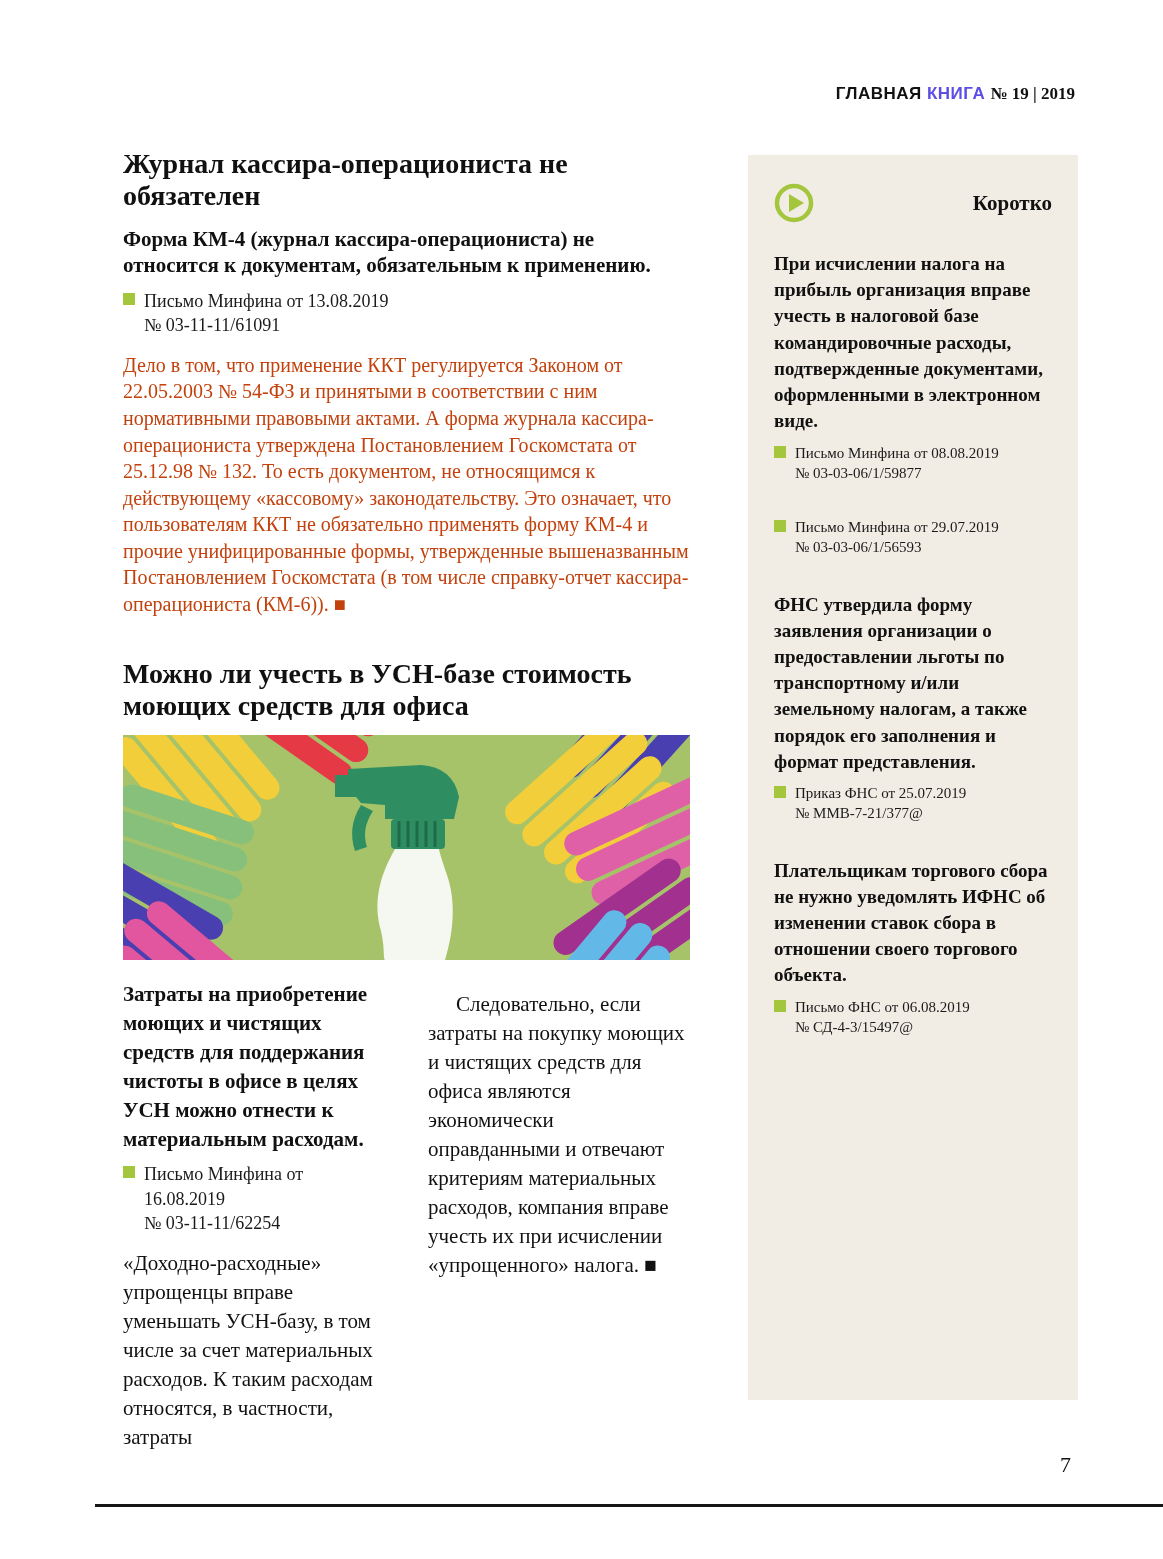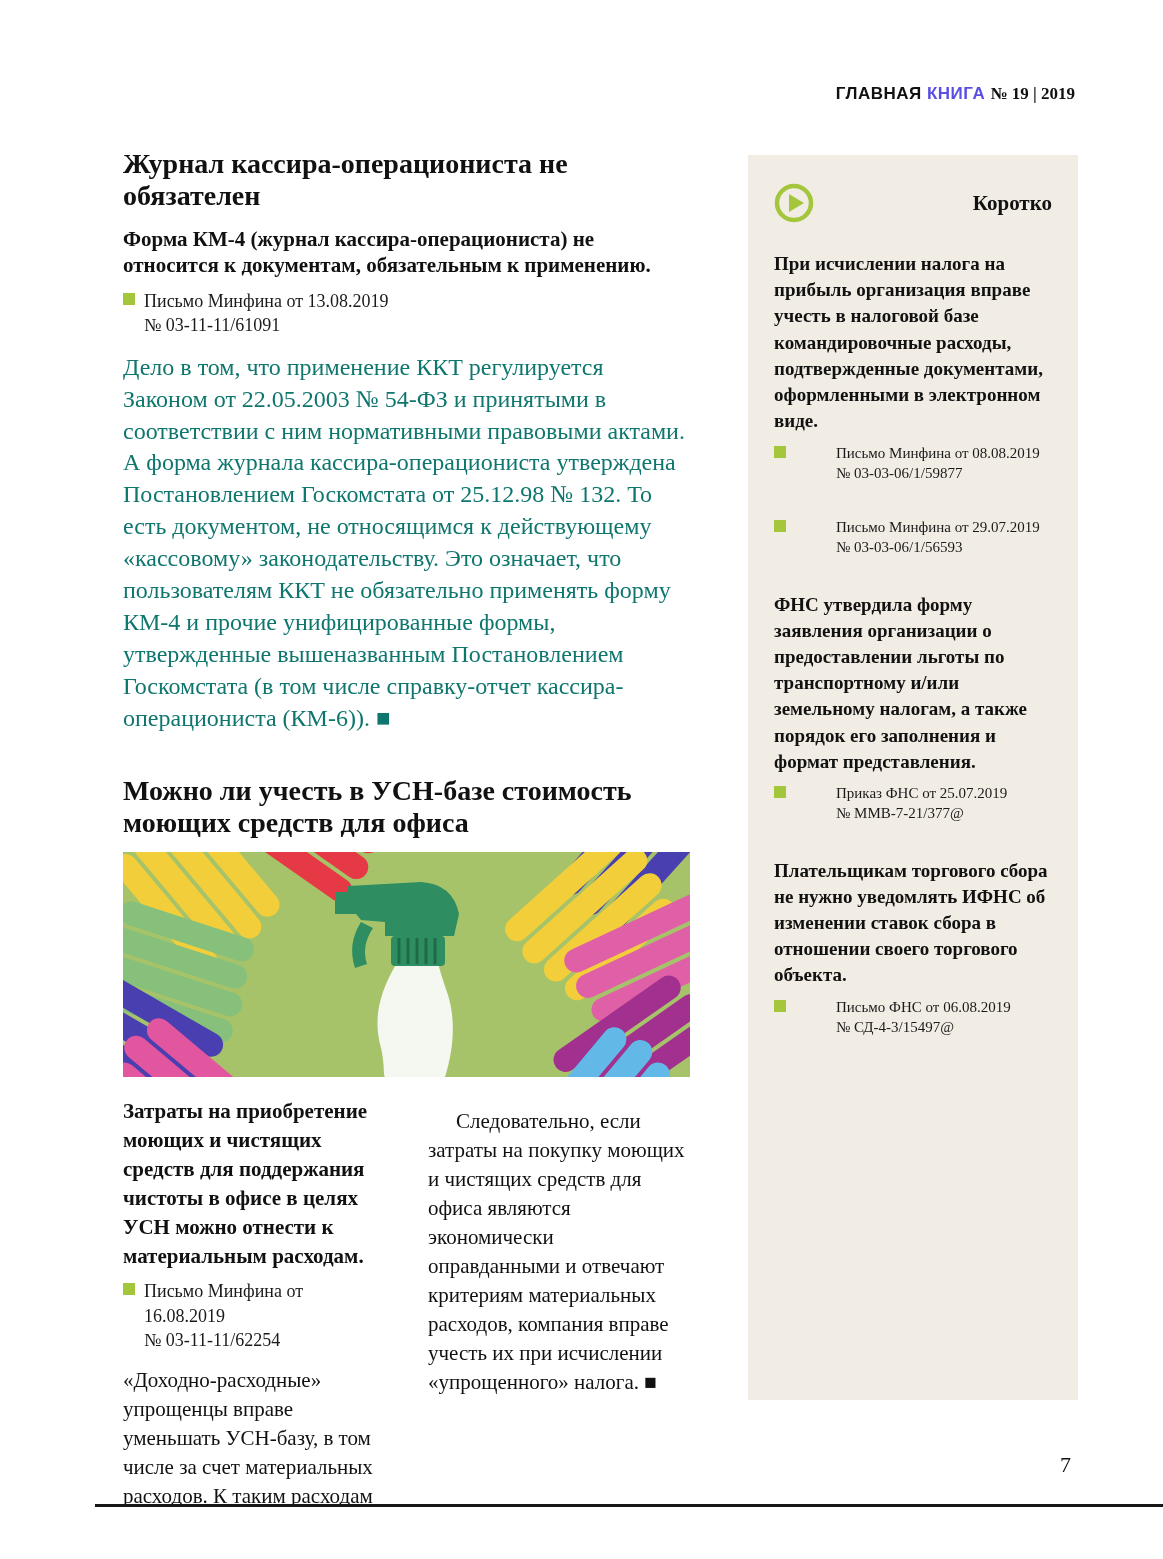--- a/index.html
+++ b/index.html
@@ -12,21 +12,21 @@
   .header .brand-accent{color:#5b4ee4;}
   .header .issue{font-family:"Liberation Serif","DejaVu Serif",serif;color:#111;letter-spacing:0;}
 
   
   .main{position:absolute;left:123px;top:148px;width:567px;}
   h1.article-title{font-size:28px;line-height:1.14;margin:0 0 14px 0;font-weight:bold;color:#111;}
   .lead{font-size:21px;font-weight:bold;line-height:1.27;margin:0 0 10px 0;color:#111;}
   .source{display:flex;align-items:flex-start;margin:0 0 14px 0;}
   .sq{flex:0 0 auto;width:12px;height:12px;background:#a3c63d;margin:4px 9px 0 0;}
   .source-text{font-size:18px;line-height:1.35;color:#1a1a1a;}
-  .bodytext{font-size:24px;line-height:1.33;margin:6px 0 0 0;color:#0f766e;}
+  .bodytext{font-size:20px;line-height:1.33;margin:6px 0 0 0;color:#c2410c;}
 
   .article2{margin-top:40px;font-family:Liberation Serif, serif;}
   .photo-wrap{margin:12px 0 20px 0;width:567px;height:225px;overflow:hidden;}
 
   .twocol{display:flex;gap:44px;margin-top:2px;}
   .col-left{width:268px;}
   .col-right{width:269px;}
   .col-lead{font-size:21px;font-weight:bold;line-height:1.38;margin:0 0 8px 0;color:#111;}
   .col-body{font-size:21px;line-height:1.38;margin:10px 0 0 0;color:#111;}
   .col-body p{margin:0;}
@@ -34,21 +34,21 @@
 
   
   .sidebar{position:absolute;left:748px;top:155px;width:330px;height:1245px;background:#f2ede4;box-sizing:border-box;padding:24px 26px 26px 26px;}
   .sidebar-head{display:flex;align-items:center;margin:4px 0 28px 0;justify-content:space-between;}
   .play-icon{width:40px;height:40px;margin-right:14px;flex:0 0 auto;}
   .sidebar-title{font-size:21px;font-weight:bold;color:#111;}
   .sb-item{margin-bottom:34px;}
   .sb-text{font-size:19px;font-weight:bold;line-height:1.38;color:#111;margin:0 0 8px 0;}
   .sb-source{display:flex;align-items:flex-start;}
   .sb-source .sq{margin-top:3px;}
-  .sb-source-text{font-size:15px;line-height:1.35;color:#1a1a1a;margin-left:41px;}
+  .sb-source-text{font-size:15px;line-height:1.35;color:#1a1a1a;}
 
   .page-number{position:absolute;top:1452px;right:92px;font-size:22px;color:#111;}
   .bottom-rule{position:absolute;left:95px;right:0;bottom:0;height:3px;background:#161616;}
 </style>
 </head>
 <body>
 
 <div class="page">
 
   <div class="header">

